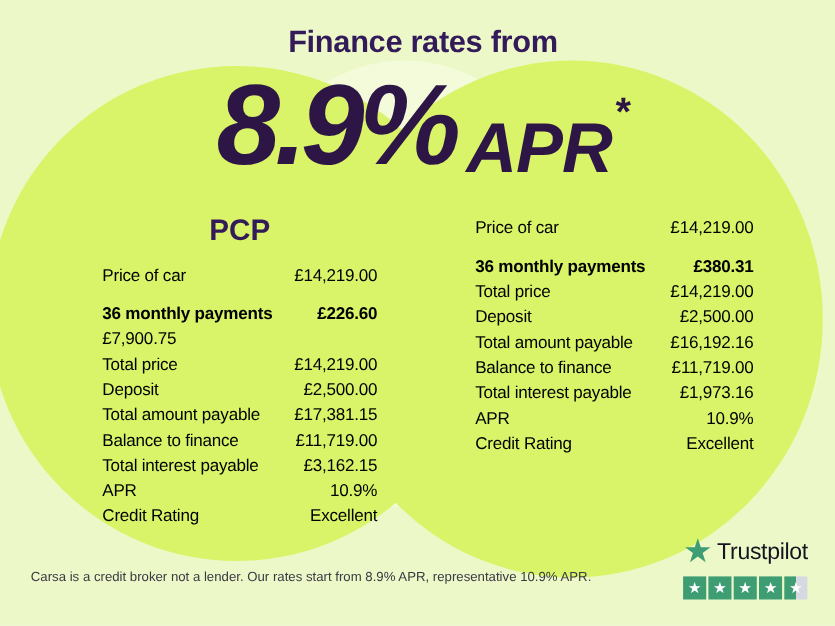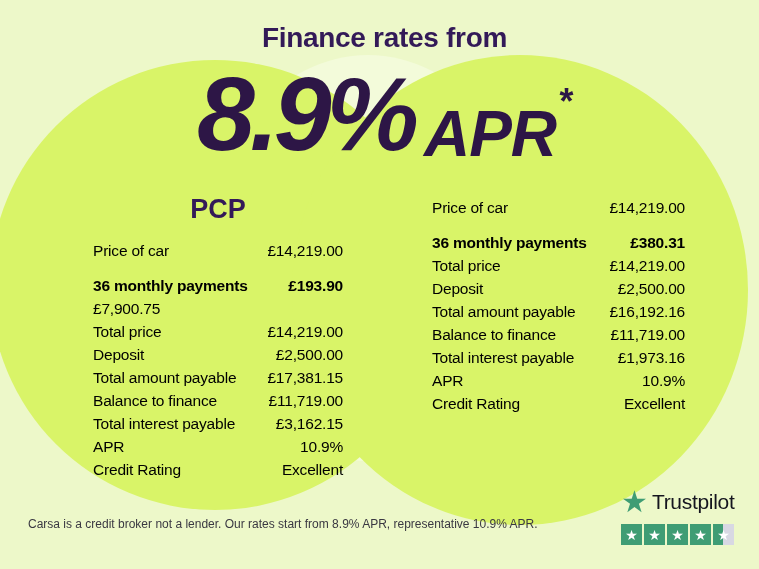--- a/index.html
+++ b/index.html
@@ -83,21 +83,21 @@
 
   <div class="fin-col col-pcp">
     <div class="fin-header">PCP</div>
     <div class="fin-rows">
         <div class="fin-row">
           <span class="fin-label">Price of car</span>
           <span class="fin-value">£14,219.00</span>
         </div>
         <div class="fin-row bold">
           <span class="fin-label">36 monthly payments</span>
-          <span class="fin-value">£193.90</span>
+          <span class="fin-value">£226.60</span>
         </div>
         <div class="fin-row">
           <span class="fin-value">£7,900.75</span>
         </div>
         <div class="fin-row">
           <span class="fin-label">Total price</span>
           <span class="fin-value">£14,219.00</span>
         </div>
         <div class="fin-row">
           <span class="fin-label">Deposit</span>

